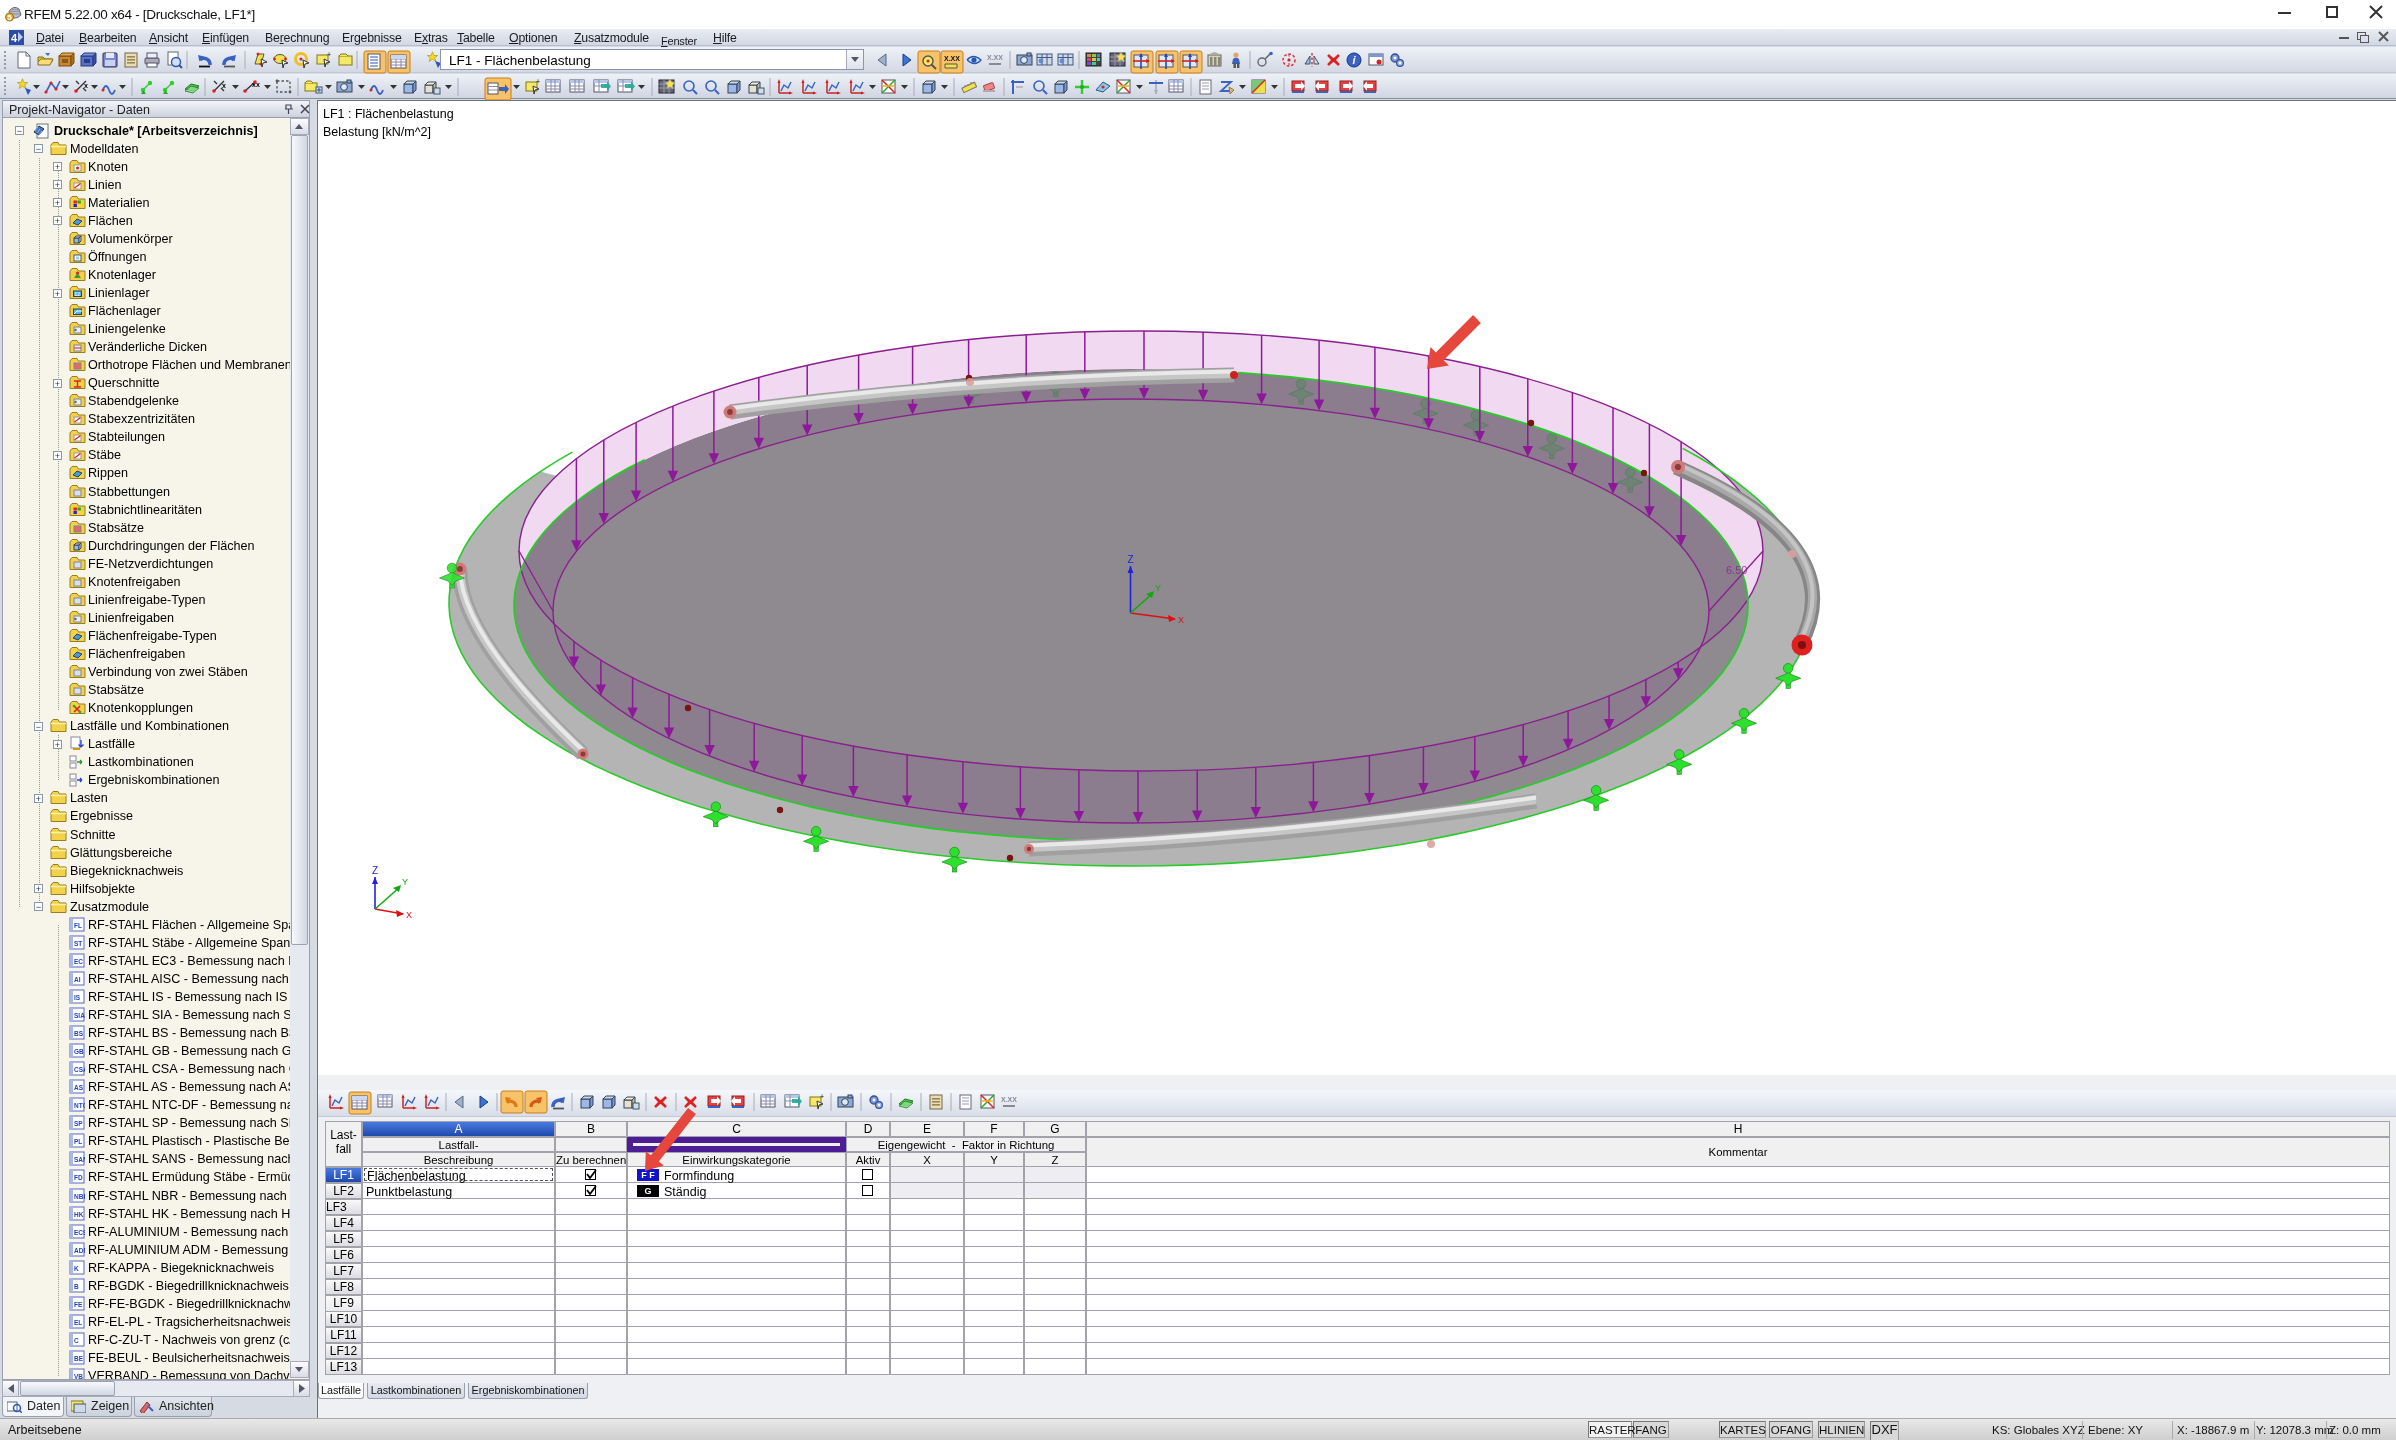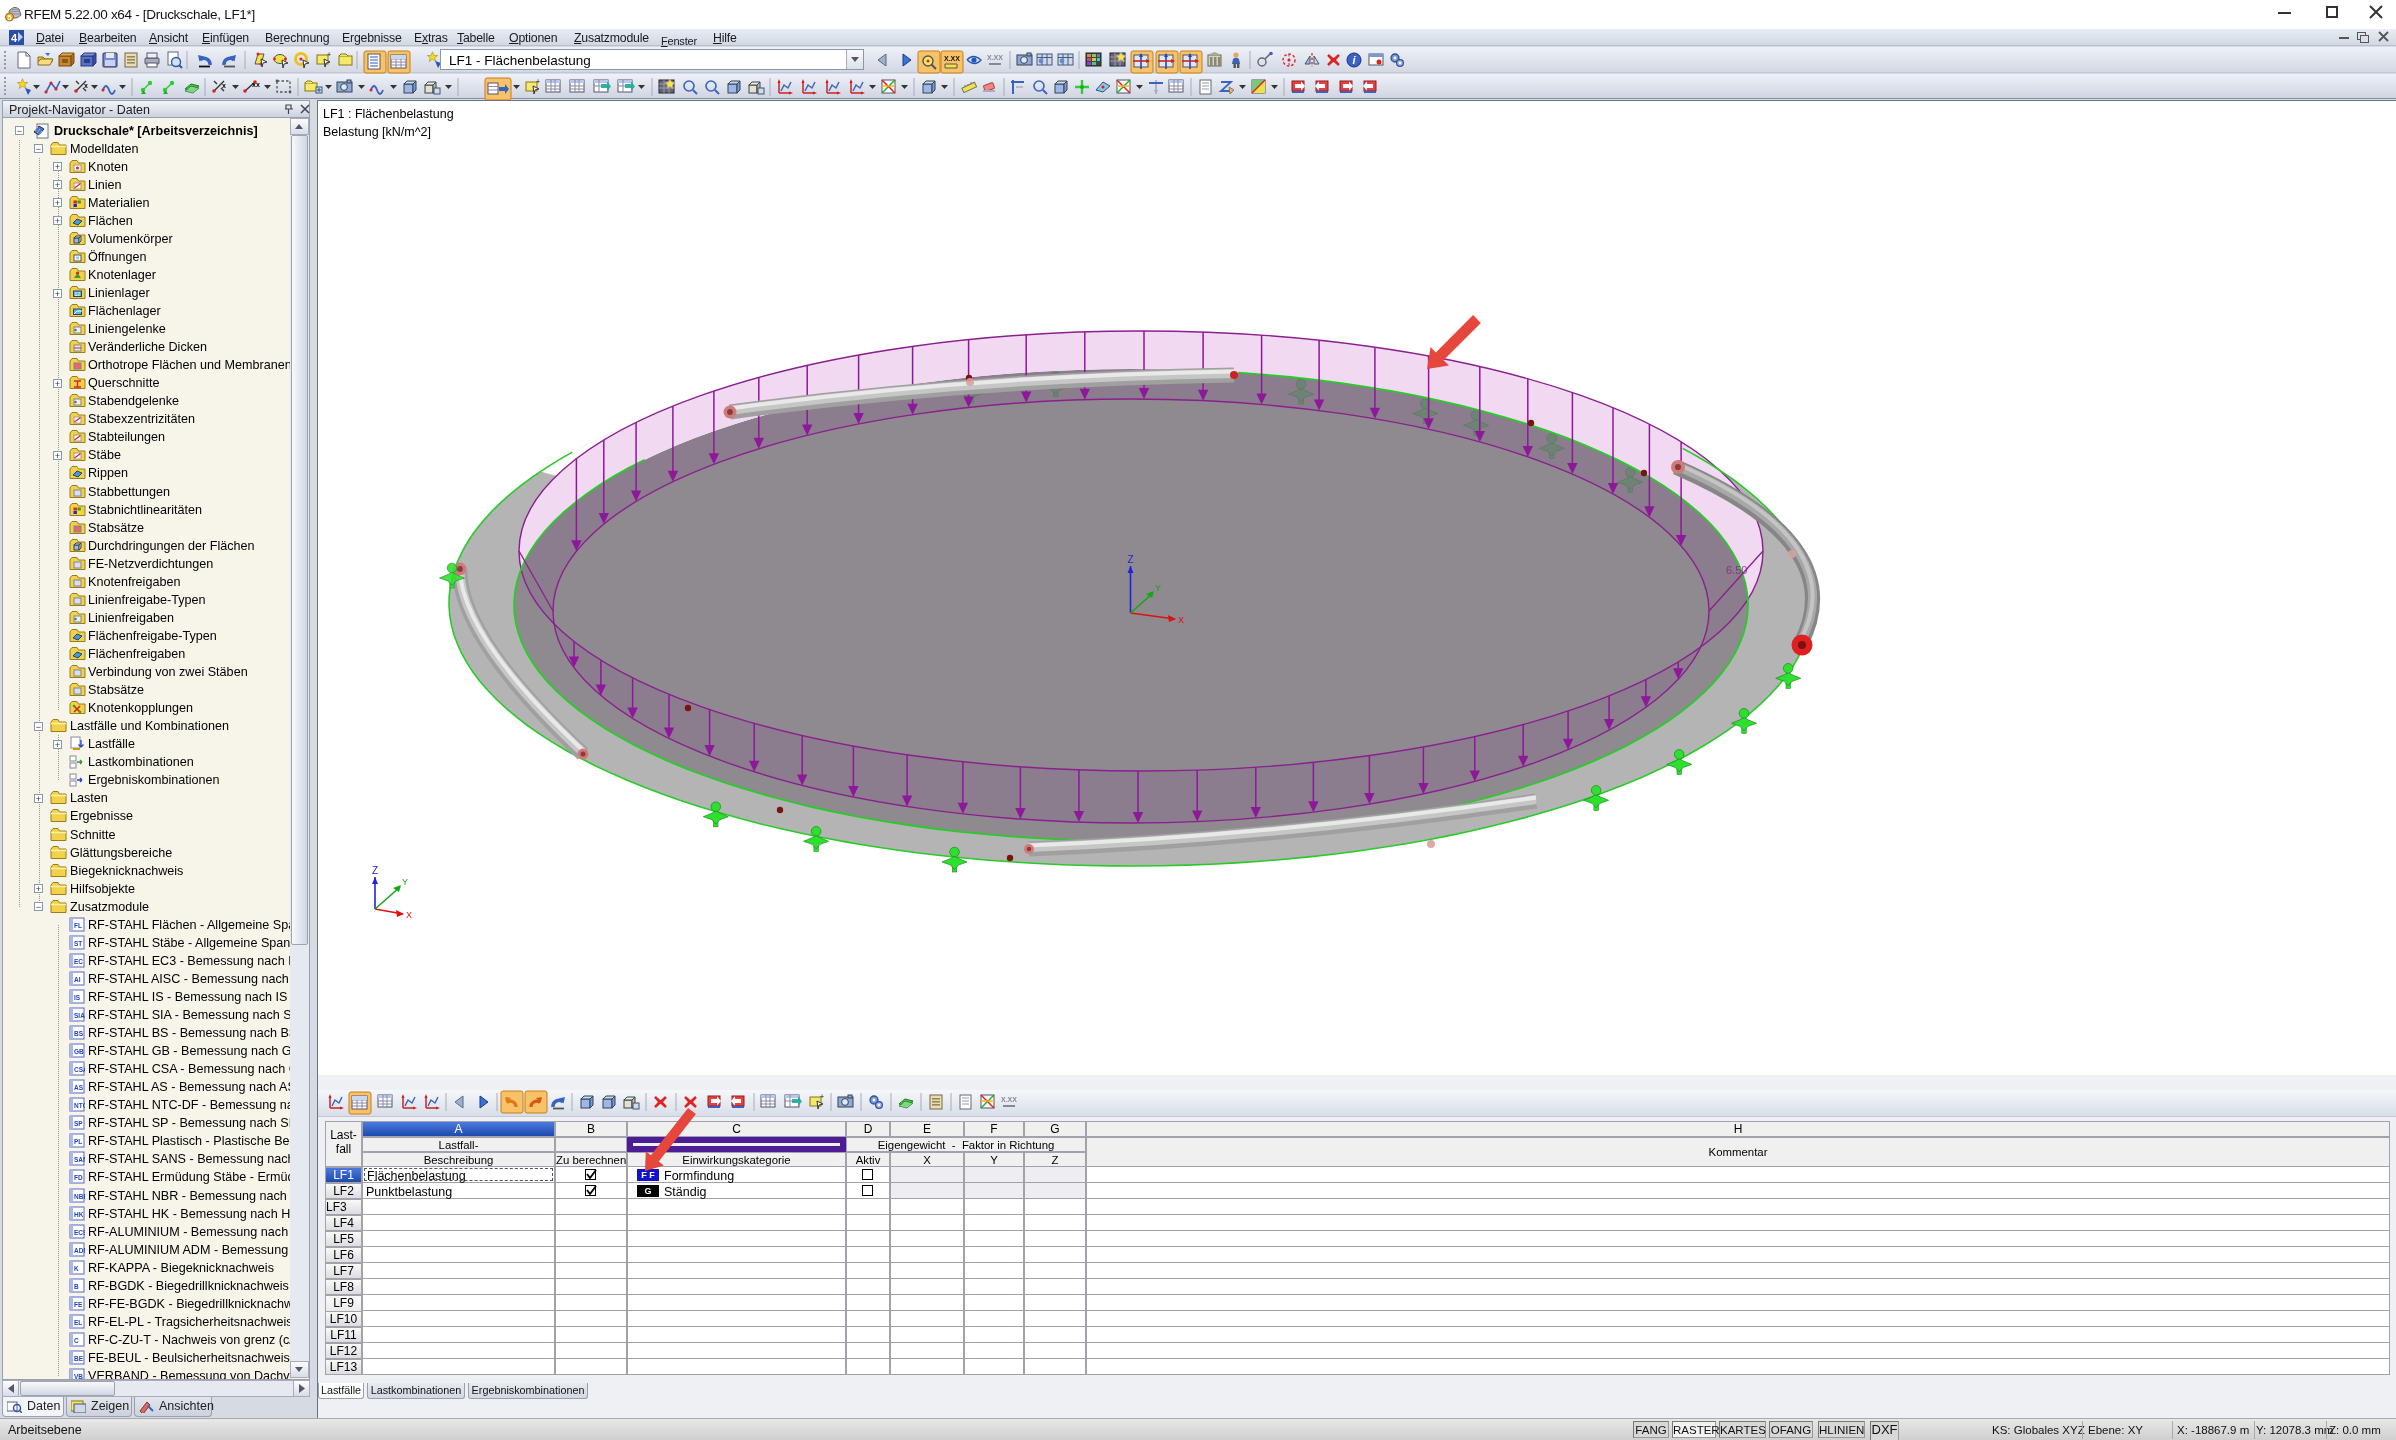--- a/index.html
+++ b/index.html
@@ -1768,21 +1768,21 @@
     <polygon points="45,81 63.9,75.5 58.8,71.5 95.9,24.1 88.1,17.9 50.9,65.3 45.8,61.3" fill="#e5473d" transform="translate(0,0)"></polygon>
   </svg>
 <div class="abs" style="left:318px;top:1383px;width:2078px;height:17px;background:#eef0f4">
     <div class="abs" style="left:0px;top:0;width:46px;height:16px;background:#fff;border:1px solid #98a0ad;border-top:none;border-radius:0 0 3px 3px;font:normal 10.8px 'Liberation Sans',sans-serif;color:#111;text-align:center;line-height:14px">Lastfälle</div>
     <div class="abs" style="left:49px;top:0;width:98px;height:16px;background:linear-gradient(#e8eaf0,#d4d8e2);border:1px solid #98a0ad;border-top:none;border-radius:0 0 3px 3px;font:normal 10.8px 'Liberation Sans',sans-serif;color:#111;text-align:center;line-height:14px">Lastkombinationen</div>
     <div class="abs" style="left:150px;top:0;width:120px;height:16px;background:linear-gradient(#e8eaf0,#d4d8e2);border:1px solid #98a0ad;border-top:none;border-radius:0 0 3px 3px;font:normal 10.8px 'Liberation Sans',sans-serif;color:#111;text-align:center;line-height:14px">Ergebniskombinationen</div>
   </div>
 <div class="abs" style="left:0;top:1418px;width:2396px;height:22px;background:linear-gradient(#e8e8e8,#cfcfcf);border-top:1px solid #aaa">
     <div class="abs" style="left:8px;top:4px;font-size:12.5px;color:#111">Arbeitsebene</div>
     <div class="abs" style="left:1633px;top:2px;width:36px;height:17px;background:#d8d8d8;border:1px solid #999;border-top-color:#777;border-left-color:#777;font-size:11.5px;color:#111;text-align:center;line-height:16px">FANG</div>
-    <div class="abs" style="left:1672px;top:2px;width:44px;height:17px;background:#f2f2f2;border:1px solid #999;border-top-color:#777;border-left-color:#777;font-size:11.5px;color:#111;text-align:center;line-height:16px">RASTER</div>
+    <div class="abs" style="left:1588px;top:2px;width:44px;height:17px;background:#f2f2f2;border:1px solid #999;border-top-color:#777;border-left-color:#777;font-size:11.5px;color:#111;text-align:center;line-height:16px">RASTER</div>
     <div class="abs" style="left:1719px;top:2px;width:47px;height:17px;background:#d8d8d8;border:1px solid #999;border-top-color:#777;border-left-color:#777;font-size:11.5px;color:#111;text-align:center;line-height:16px">KARTES</div>
     <div class="abs" style="left:1769px;top:2px;width:44px;height:17px;background:#d8d8d8;border:1px solid #999;border-top-color:#777;border-left-color:#777;font-size:11.5px;color:#111;text-align:center;line-height:16px">OFANG</div>
     <div class="abs" style="left:1818px;top:2px;width:47px;height:17px;background:#d8d8d8;border:1px solid #999;border-top-color:#777;border-left-color:#777;font-size:11.5px;color:#111;text-align:center;line-height:16px">HLINIEN</div>
     <div class="abs" style="left:1870px;top:2px;width:29px;height:26px;background:#d8d8d8;border:1px solid #999;border-top-color:#777;border-left-color:#777;font-size:13px;color:#111;text-align:center;line-height:16px">DXF</div>
     <div class="abs" style="left:1992px;top:5px;font-size:11.5px;color:#111">KS: Globales XYZ</div>
     <div class="abs" style="left:2088px;top:5px;font-size:11.5px;color:#111">Ebene: XY</div>
     <div class="abs" style="left:2177px;top:5px;font-size:11.5px;color:#111">X: -18867.9 m</div>
     <div class="abs" style="left:2256px;top:5px;font-size:11.5px;color:#111">Y: 12078.3 mm</div>
     <div class="abs" style="left:2329px;top:5px;font-size:11.5px;color:#111">Z: 0.0 mm</div>
     <div class="abs" style="left:2082px;top:2px;width:1px;height:18px;background:#aaa"></div>

